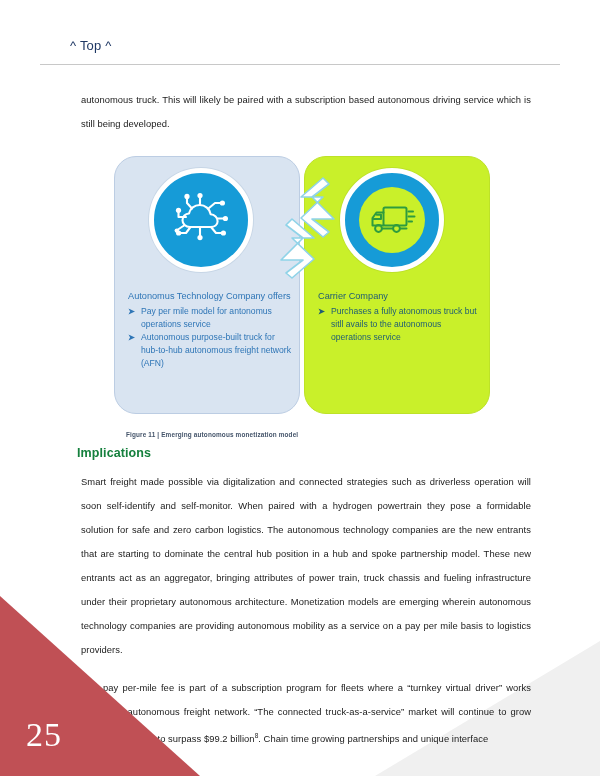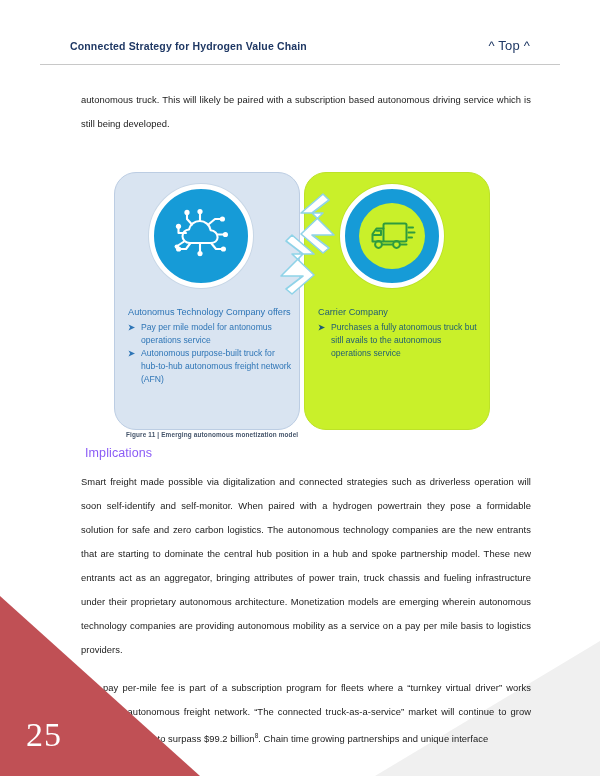--- a/index.html
+++ b/index.html
@@ -100,38 +100,38 @@
     text-align: justify;
     letter-spacing: 0.05px;
   }
   p.body.last { margin-bottom: 0; }
   sup.fn {
     font-size: 6.5px;
     vertical-align: super;
   }
 
   h2.section-heading {
-    margin: 0 0 10px 16px;
+    margin: 0 0 10px 8px;
     font-size: 12.5px;
-    font-weight: 400;
-    color: #8b5cf6;
+    font-weight: 700;
+    color: #15803d;
     letter-spacing: 0.1px;
   }
 
   
   .figure-wrap {
     position: relative;
     width: 462px;
     height: 296px;
     margin: 10px 0 0 0;
   }
   .figure-stage {
     position: relative;
     left: 39px;
-    top: 16px;
+    top: 0;
     width: 388px;
     height: 272px;
   }
 
   .panel {
     position: absolute;
     top: 6px;
     height: 258px;
     border-radius: 22px;
     box-sizing: border-box;
@@ -244,21 +244,20 @@
     color: #44546A;
     letter-spacing: 0.15px;
   }
 </style>
 </head>
 <body>
 
 <div id="page">
 
   <div class="header">
-    <div class="header-title">Connected Strategy for Hydrogen Value Chain</div>
     <div class="header-top-link">^ Top ^</div>
   </div>
   <div class="header-rule"></div>
 
   <div class="content">
 
     <p class="body">autonomous truck. This will likely be paired with a subscription based autonomous driving service which is still being developed.</p>
 
     <div class="figure-wrap">
       <div class="figure-stage">

